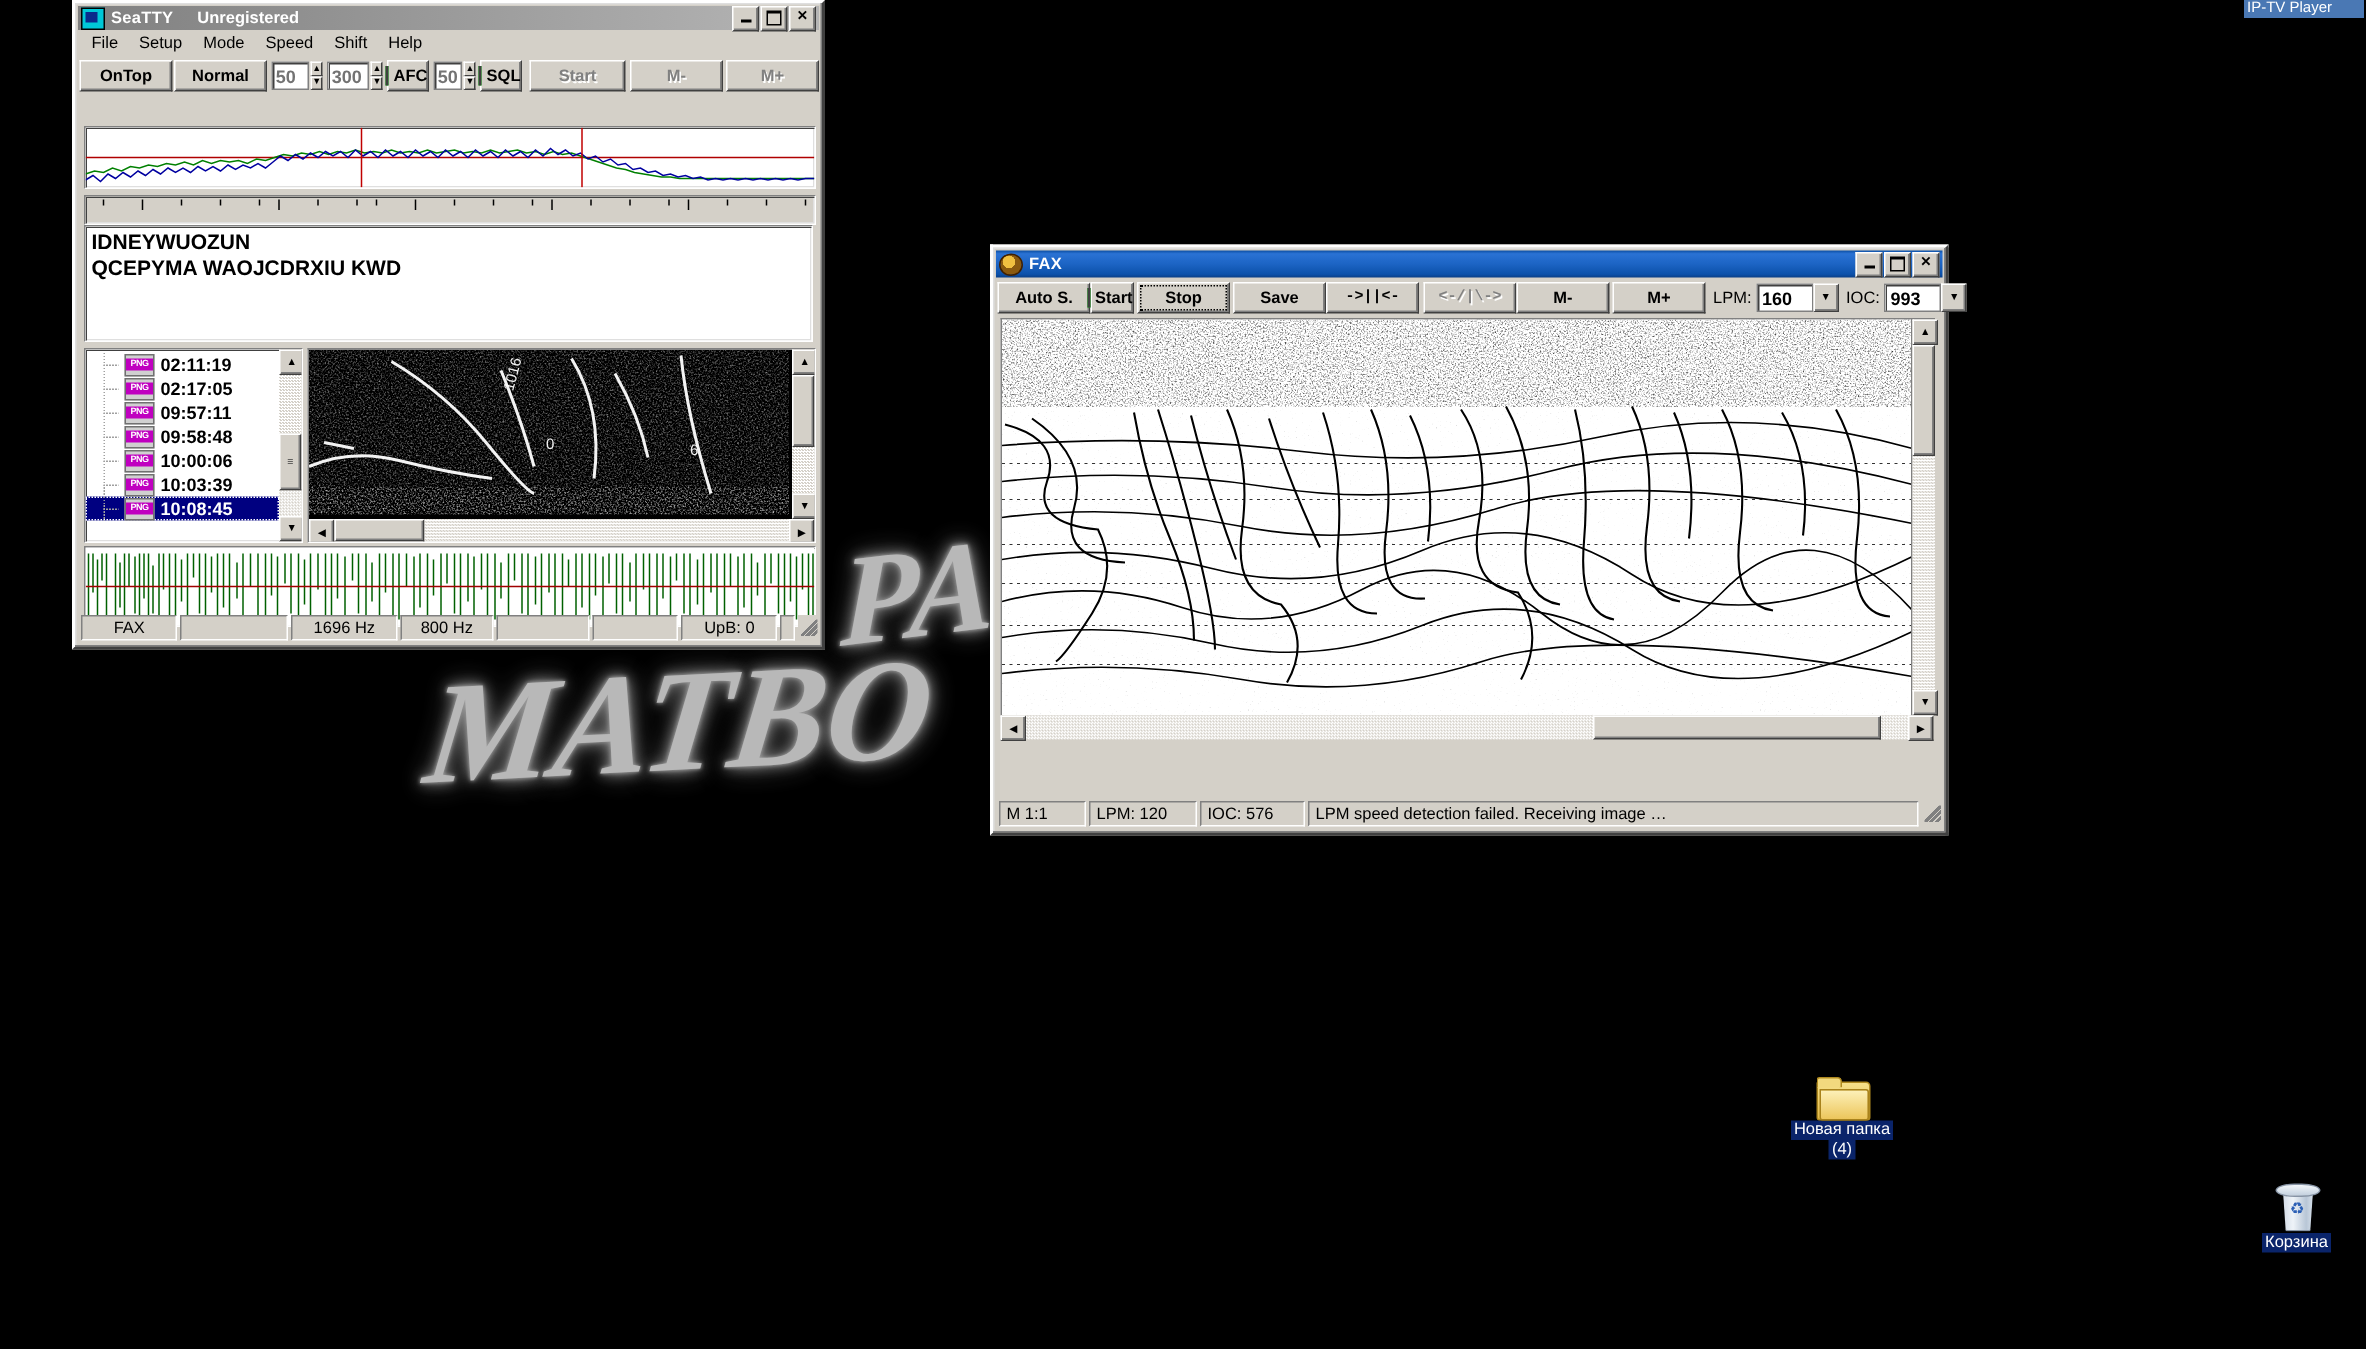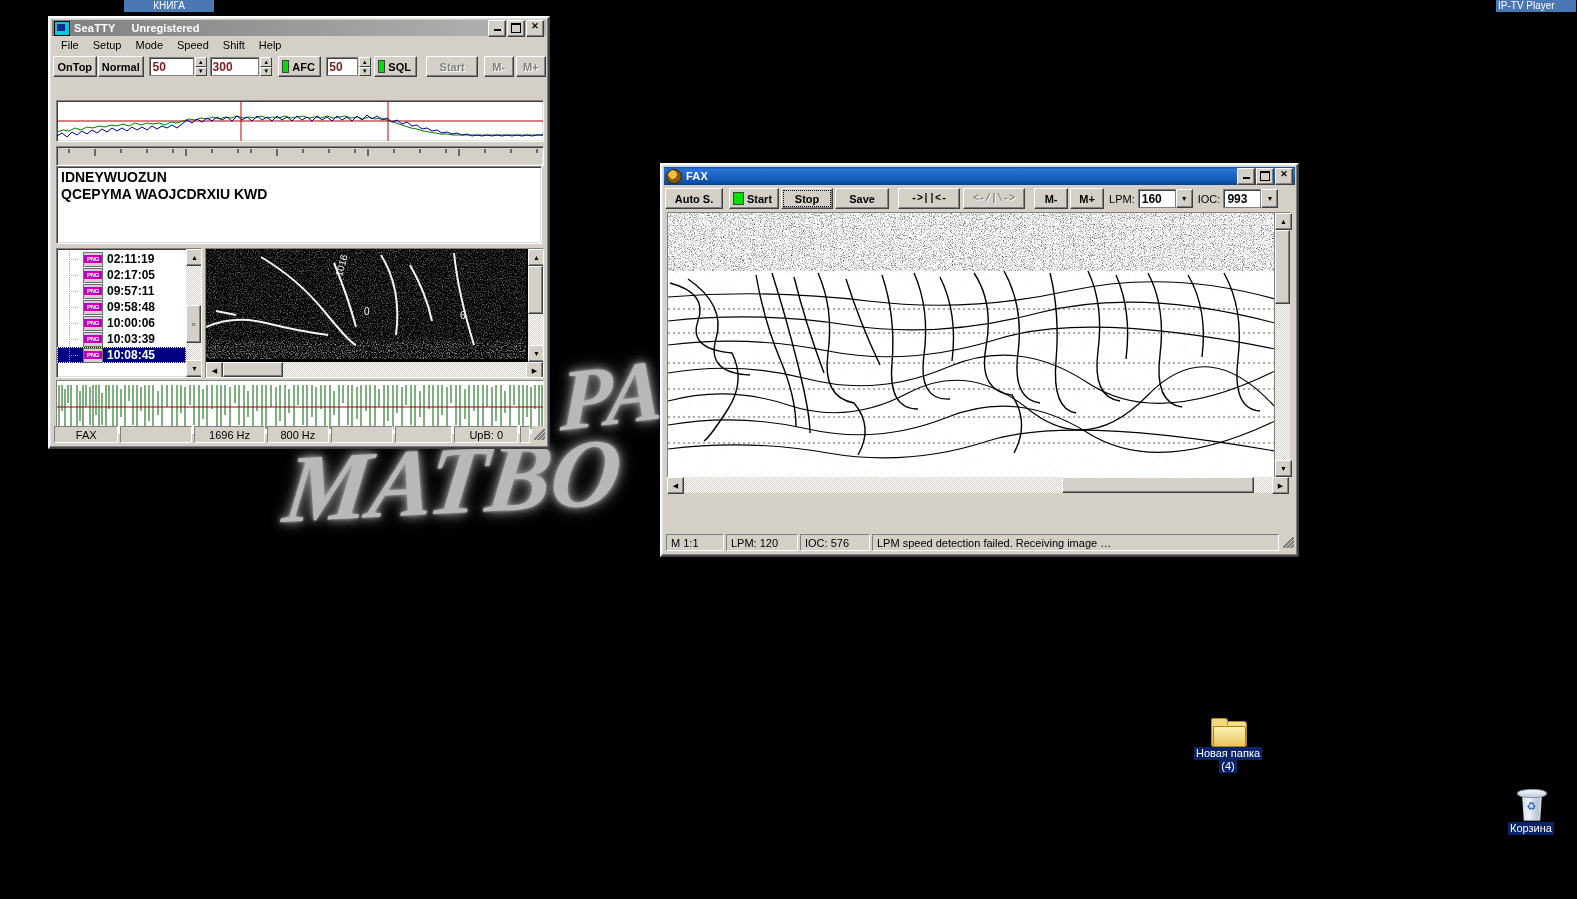--- a/index.html
+++ b/index.html
@@ -65,35 +65,35 @@
   }
   .sysbtn .gl{display:block;transform:translateY(-1px);}
   .minglyph{width:7px;height:2px;background:#000;margin-top:5px;}
   .maxglyph{width:8px;height:7px;border:1px solid #000;border-top-width:2px;}
 
   .menubar{display:flex;gap:0;padding:2px 2px 2px 4px;font-size:11px;color:#000;}
   .menubar span{padding:1px 7px;}
 
   .toolbar{display:flex;align-items:center;gap:0;padding:2px 2px;}
   .tbtn{
-    height:19px;min-width:18px;padding:0 5px;background:#d4d0c8;
+    height:19px;min-width:18px;padding:0 21px;background:#d4d0c8;
     border-top:1px solid #fff;border-left:1px solid #fff;
     border-right:1px solid #404040;border-bottom:1px solid #404040;
     box-shadow:inset -1px -1px 0 #808080;
     display:flex;align-items:center;justify-content:center;
     font-size:11px;font-weight:bold;color:#000;white-space:nowrap;
     font-family:"Liberation Sans",sans-serif;
   }
   .tbtn.dis{color:#808080;text-shadow:1px 1px 0 #fff;}
   .tbtn.pressedborder{outline:1px dotted #000;outline-offset:-3px;}
   .tsep{width:6px;}
   .tfield{
     height:17px;background:#fff;border:1px solid #808080;
     box-shadow:inset 1px 1px 0 #404040, inset -1px -1px 0 #fff;
-    display:flex;align-items:center;padding:0 2px;font-size:12px;font-weight:bold;color:#7f1d1d;
+    display:flex;align-items:center;padding:0 2px;font-size:12px;font-weight:bold;color:#737373;
   }
   .spin{display:flex;flex-direction:column;width:13px;height:19px;margin-left:1px;}
   .spin div{
     flex:1;background:#d4d0c8;border-top:1px solid #fff;border-left:1px solid #fff;
     border-right:1px solid #404040;border-bottom:1px solid #404040;
     display:flex;align-items:center;justify-content:center;font-size:6px;line-height:1;color:#000;
   }
   .ledbox{width:9px;height:11px;background:#00e000;border:1px solid #404040;margin-right:3px;}
   .combo{display:flex;align-items:center;height:19px;}
   .combo .cval{
@@ -146,21 +146,21 @@
   }
   .strack{flex:1;background:
     repeating-conic-gradient(#d4d0c8 0% 25%, #ffffff 0% 50%) 0 0/2px 2px;}
   .sthumb{
     background:#d4d0c8;border-top:1px solid #fff;border-left:1px solid #fff;
     border-right:1px solid #404040;border-bottom:1px solid #404040;
     box-shadow:inset -1px -1px 0 #808080;
   }
 
   
-  #seatty{left:48px;top:16px;width:498px;height:429px;}
+  #seatty{left:48px;top:0;width:498px;height:429px;}
   #seatty-icon{
     width:14px;height:13px;background:#00c8d8;border:1px solid #000;
     position:relative;flex:none;
   }
   #seatty-icon::after{
     content:"";position:absolute;left:2px;top:2px;width:8px;height:7px;
     background:#0a2a8c;
   }
   #spectrum{position:absolute;left:6px;top:82px;width:486px;height:40px;background:#fff;overflow:hidden;}
   #ruler{position:absolute;left:6px;top:128px;width:486px;height:18px;background:#d4d0c8;overflow:hidden;}

